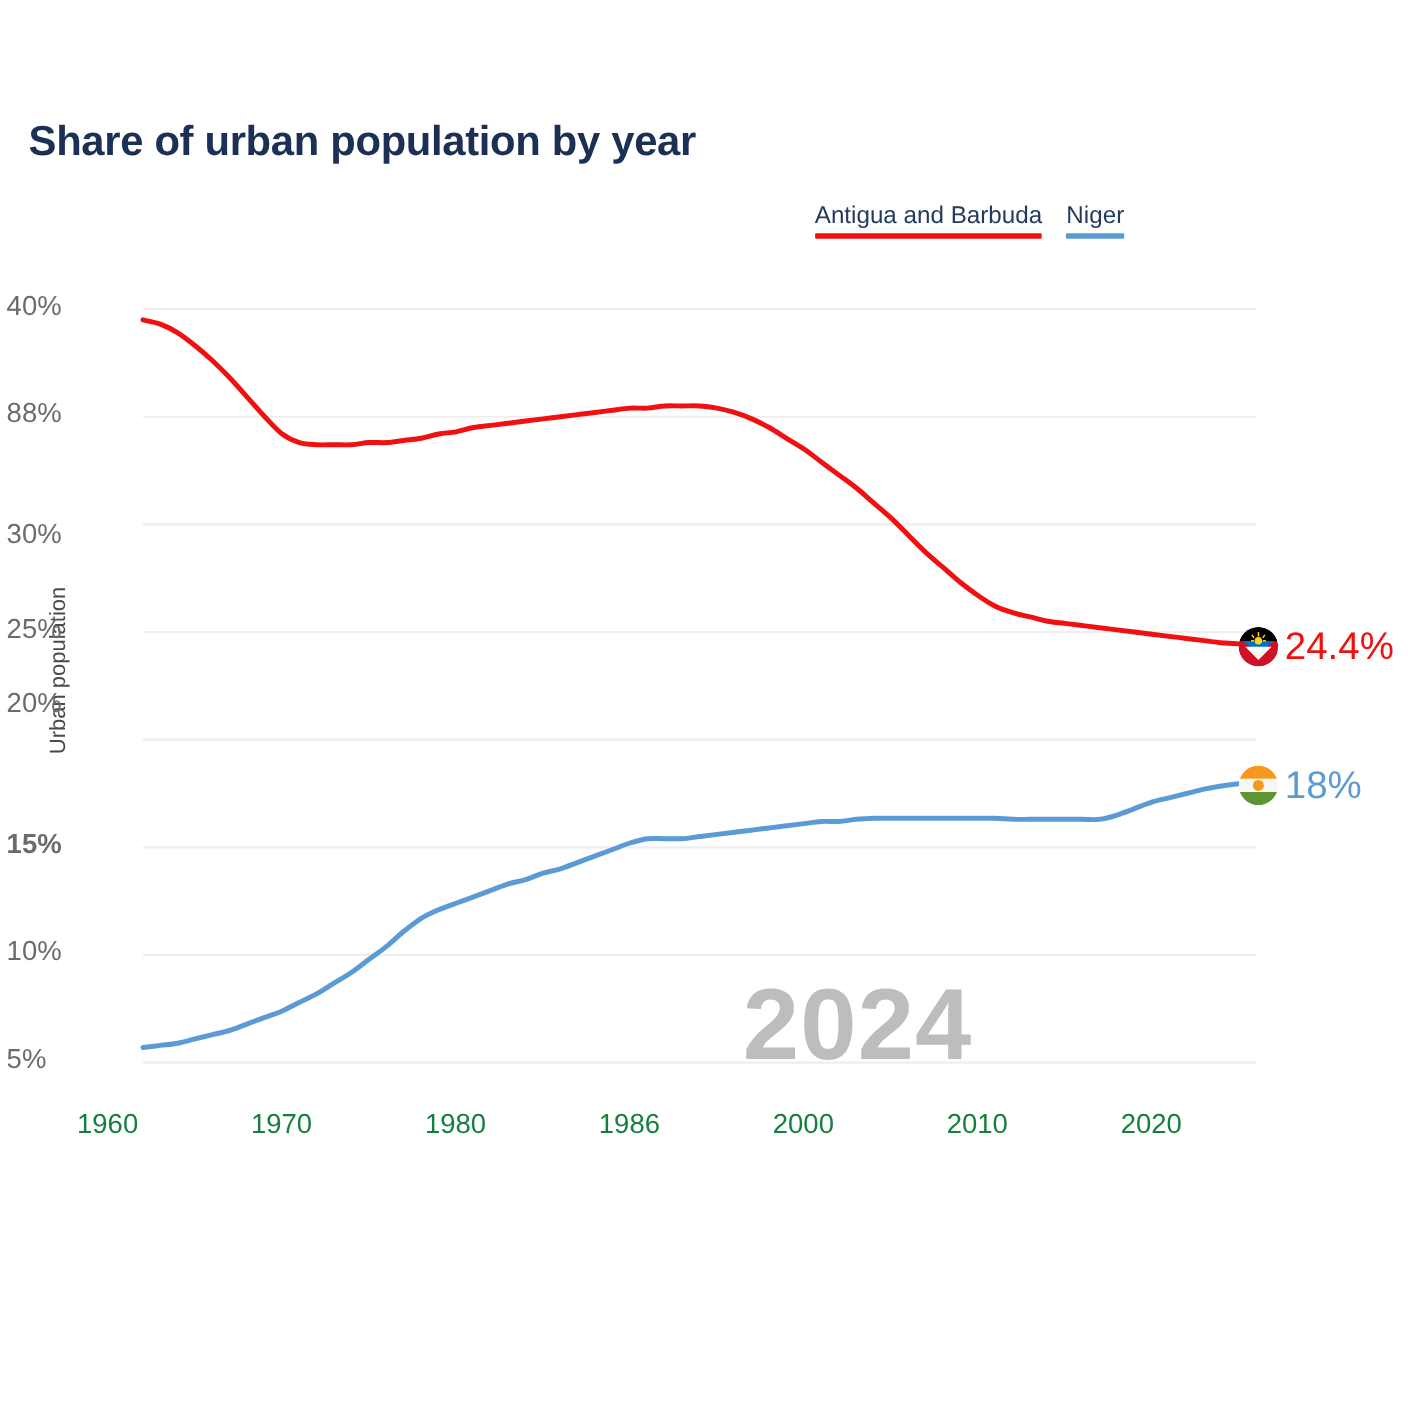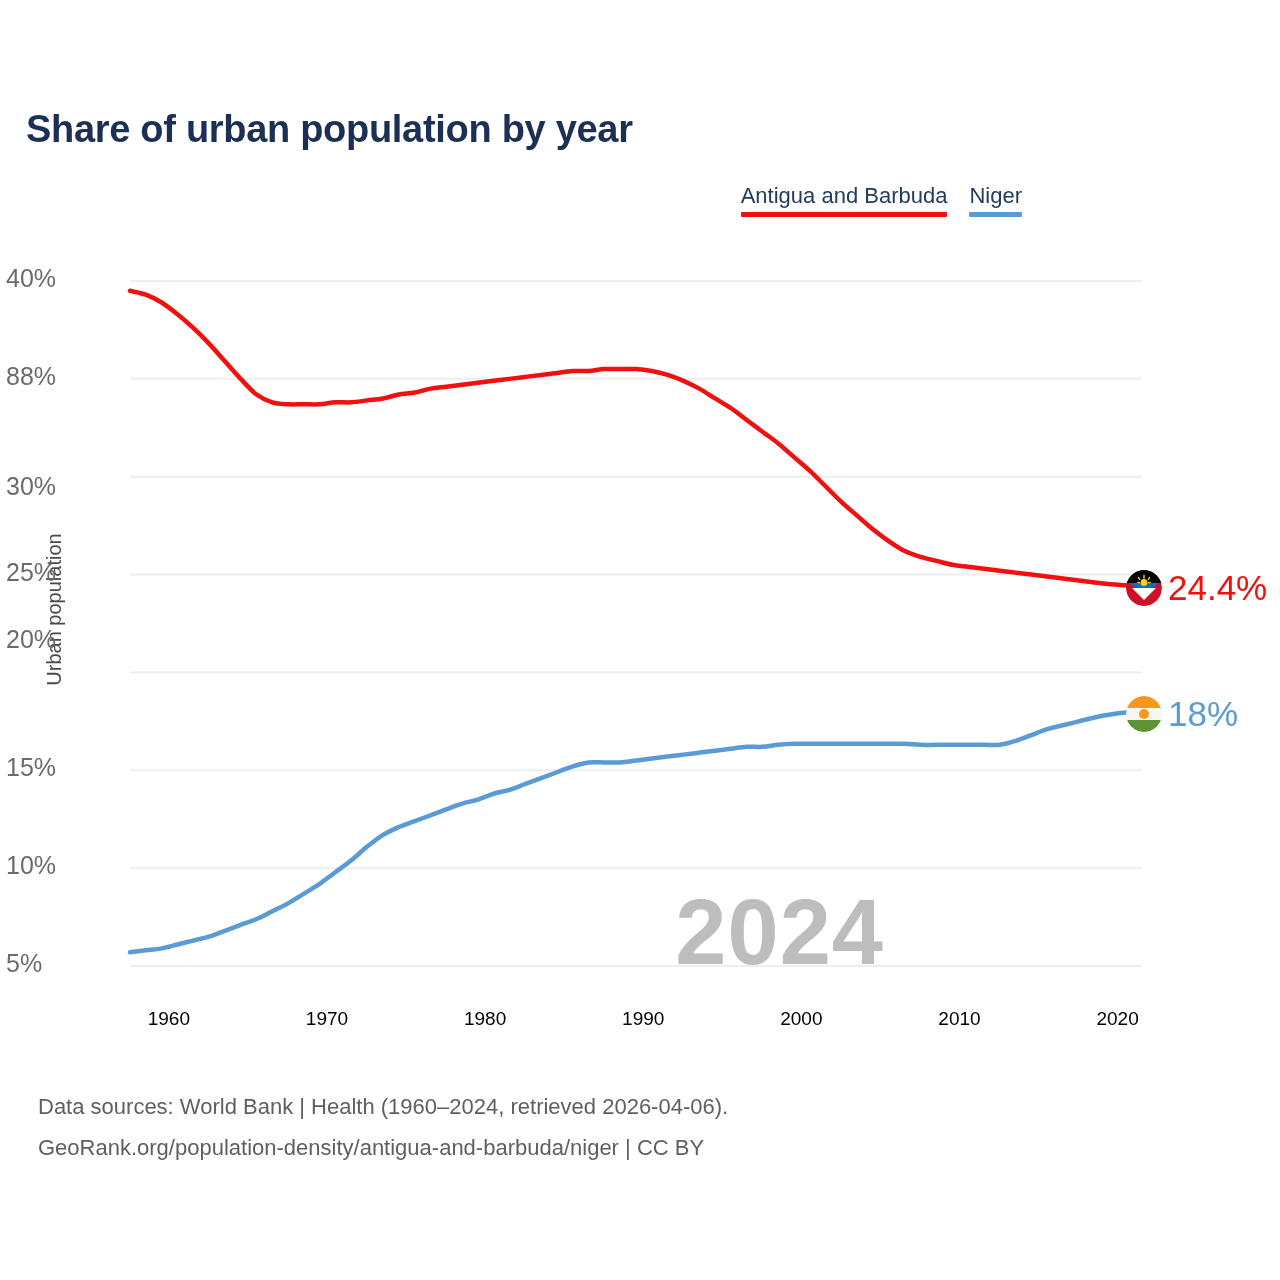--- a/index.html
+++ b/index.html
@@ -65,23 +65,23 @@
   }
   .ytick-label {
     position: absolute;
     font-size: 25px;
     color: #6b6b6b;
     width: 110px;
     white-space: nowrap;
   }
   .xtick-label {
     position: absolute;
-    font-size: 19px;
-    color: #000000;
-    text-align: right;
+    font-size: 25px;
+    color: #15803d;
+    text-align: left;
     width: 120px;
     top: 1008px;
     white-space: nowrap;
   }
   .axis-title {
     position: absolute;
     left: -46px;
     top: 598px;
     width: 200px;
     font-size: 20px;
@@ -167,32 +167,32 @@
       </g>
     <g id="series-paths">
         <path d="M 130.00 290.79 C 132.64 291.44, 140.54 292.74, 145.81 294.70 C 151.08 296.66, 156.35 299.27, 161.63 302.53 C 166.90 305.79, 172.17 310.03, 177.44 314.27 C 182.71 318.51, 187.98 323.08, 193.25 327.97 C 198.52 332.86, 203.79 338.08, 209.06 343.63 C 214.33 349.17, 219.60 355.37, 224.88 361.24 C 230.15 367.11, 235.42 373.31, 240.69 378.86 C 245.96 384.40, 251.23 390.60, 256.50 394.51 C 261.77 398.43, 267.04 400.71, 272.31 402.34 C 277.58 403.97, 282.85 403.97, 288.13 404.30 C 293.40 404.63, 298.67 404.30, 303.94 404.30 C 309.21 404.30, 314.48 404.63, 319.75 404.30 C 325.02 403.97, 330.29 402.67, 335.56 402.34 C 340.83 402.02, 346.10 402.67, 351.38 402.34 C 356.65 402.02, 361.92 401.04, 367.19 400.39 C 372.46 399.73, 377.73 399.41, 383.00 398.43 C 388.27 397.45, 393.54 395.49, 398.81 394.51 C 404.08 393.54, 409.35 393.54, 414.63 392.56 C 419.90 391.58, 425.17 389.62, 430.44 388.64 C 435.71 387.66, 440.98 387.34, 446.25 386.69 C 451.52 386.03, 456.79 385.38, 462.06 384.73 C 467.33 384.08, 472.60 383.42, 477.88 382.77 C 483.15 382.12, 488.42 381.47, 493.69 380.81 C 498.96 380.16, 504.23 379.51, 509.50 378.86 C 514.77 378.20, 520.04 377.55, 525.31 376.90 C 530.58 376.25, 535.85 375.60, 541.13 374.94 C 546.40 374.29, 551.67 373.64, 556.94 372.99 C 562.21 372.33, 567.48 371.35, 572.75 371.03 C 578.02 370.70, 583.29 371.35, 588.56 371.03 C 593.83 370.70, 599.10 369.40, 604.38 369.07 C 609.65 368.75, 614.92 369.07, 620.19 369.07 C 625.46 369.07, 630.73 368.75, 636.00 369.07 C 641.27 369.40, 646.54 370.05, 651.81 371.03 C 657.08 372.01, 662.35 373.31, 667.63 374.94 C 672.90 376.57, 678.17 378.53, 683.44 380.81 C 688.71 383.10, 693.98 385.71, 699.25 388.64 C 704.52 391.58, 709.79 395.17, 715.06 398.43 C 720.33 401.69, 725.60 404.63, 730.88 408.21 C 736.15 411.80, 741.42 416.04, 746.69 419.96 C 751.96 423.87, 757.23 427.79, 762.50 431.70 C 767.77 435.61, 773.04 439.20, 778.31 443.44 C 783.58 447.68, 788.85 452.58, 794.13 457.14 C 799.40 461.71, 804.67 465.95, 809.94 470.84 C 815.21 475.74, 820.48 481.28, 825.75 486.50 C 831.02 491.72, 836.29 497.26, 841.56 502.16 C 846.83 507.05, 852.10 511.29, 857.38 515.86 C 862.65 520.42, 867.92 525.32, 873.19 529.56 C 878.46 533.80, 883.73 537.71, 889.00 541.30 C 894.27 544.89, 899.54 548.48, 904.81 551.09 C 910.08 553.70, 915.35 555.33, 920.63 556.96 C 925.90 558.59, 931.17 559.57, 936.44 560.87 C 941.71 562.18, 946.98 563.81, 952.25 564.79 C 957.52 565.76, 962.79 566.09, 968.06 566.74 C 973.33 567.40, 978.60 568.05, 983.88 568.70 C 989.15 569.35, 994.42 570.00, 999.69 570.66 C 1004.96 571.31, 1010.23 571.96, 1015.50 572.61 C 1020.77 573.27, 1026.04 573.92, 1031.31 574.57 C 1036.58 575.22, 1041.85 575.88, 1047.13 576.53 C 1052.40 577.18, 1057.67 577.83, 1062.94 578.49 C 1068.21 579.14, 1073.48 579.79, 1078.75 580.44 C 1084.02 581.10, 1089.29 581.75, 1094.56 582.40 C 1099.83 583.05, 1105.10 583.87, 1110.38 584.36 C 1115.65 584.85, 1120.92 585.01, 1126.19 585.34 C 1131.46 585.66, 1139.36 586.15, 1142.00 586.31" fill="none" stroke="#f01010" stroke-width="4.5" stroke-linecap="round" stroke-linejoin="round"></path>
         <path d="M 130.00 952.30 C 132.64 951.97, 140.54 951.00, 145.81 950.34 C 151.08 949.69, 156.35 949.36, 161.63 948.39 C 166.90 947.41, 172.17 945.78, 177.44 944.47 C 182.71 943.17, 187.98 941.86, 193.25 940.56 C 198.52 939.25, 203.79 938.27, 209.06 936.64 C 214.33 935.01, 219.60 932.73, 224.88 930.77 C 230.15 928.81, 235.42 926.86, 240.69 924.90 C 245.96 922.94, 251.23 921.31, 256.50 919.03 C 261.77 916.75, 267.04 913.81, 272.31 911.20 C 277.58 908.59, 282.85 906.31, 288.13 903.37 C 293.40 900.44, 298.67 896.85, 303.94 893.59 C 309.21 890.32, 314.48 887.39, 319.75 883.80 C 325.02 880.21, 330.29 875.97, 335.56 872.06 C 340.83 868.14, 346.10 864.55, 351.38 860.31 C 356.65 856.07, 361.92 850.85, 367.19 846.61 C 372.46 842.37, 377.73 838.13, 383.00 834.87 C 388.27 831.61, 393.54 829.33, 398.81 827.04 C 404.08 824.76, 409.35 823.13, 414.63 821.17 C 419.90 819.21, 425.17 817.26, 430.44 815.30 C 435.71 813.34, 440.98 811.39, 446.25 809.43 C 451.52 807.47, 456.79 805.19, 462.06 803.56 C 467.33 801.93, 472.60 801.27, 477.88 799.64 C 483.15 798.01, 488.42 795.40, 493.69 793.77 C 498.96 792.14, 504.23 791.49, 509.50 789.86 C 514.77 788.23, 520.04 785.94, 525.31 783.99 C 530.58 782.03, 535.85 780.07, 541.13 778.11 C 546.40 776.16, 551.67 774.20, 556.94 772.24 C 562.21 770.29, 567.48 768.00, 572.75 766.37 C 578.02 764.74, 583.29 763.11, 588.56 762.46 C 593.83 761.80, 599.10 762.46, 604.38 762.46 C 609.65 762.46, 614.92 762.78, 620.19 762.46 C 625.46 762.13, 630.73 761.15, 636.00 760.50 C 641.27 759.85, 646.54 759.20, 651.81 758.54 C 657.08 757.89, 662.35 757.24, 667.63 756.59 C 672.90 755.93, 678.17 755.28, 683.44 754.63 C 688.71 753.98, 693.98 753.32, 699.25 752.67 C 704.52 752.02, 709.79 751.37, 715.06 750.71 C 720.33 750.06, 725.60 749.41, 730.88 748.76 C 736.15 748.10, 741.42 747.13, 746.69 746.80 C 751.96 746.47, 757.23 747.13, 762.50 746.80 C 767.77 746.47, 773.04 745.33, 778.31 744.84 C 783.58 744.35, 788.85 744.03, 794.13 743.86 C 799.40 743.70, 804.67 743.86, 809.94 743.86 C 815.21 743.86, 820.48 743.86, 825.75 743.86 C 831.02 743.86, 836.29 743.86, 841.56 743.86 C 846.83 743.86, 852.10 743.86, 857.38 743.86 C 862.65 743.86, 867.92 743.86, 873.19 743.86 C 878.46 743.86, 883.73 743.86, 889.00 743.86 C 894.27 743.86, 899.54 743.70, 904.81 743.86 C 910.08 744.03, 915.35 744.68, 920.63 744.84 C 925.90 745.01, 931.17 744.84, 936.44 744.84 C 941.71 744.84, 946.98 744.84, 952.25 744.84 C 957.52 744.84, 962.79 744.84, 968.06 744.84 C 973.33 744.84, 978.60 744.84, 983.88 744.84 C 989.15 744.84, 994.42 745.50, 999.69 744.84 C 1004.96 744.19, 1010.23 742.56, 1015.50 740.93 C 1020.77 739.30, 1026.04 737.01, 1031.31 735.06 C 1036.58 733.10, 1041.85 730.82, 1047.13 729.19 C 1052.40 727.55, 1057.67 726.58, 1062.94 725.27 C 1068.21 723.97, 1073.48 722.66, 1078.75 721.36 C 1084.02 720.05, 1089.29 718.58, 1094.56 717.44 C 1099.83 716.30, 1105.10 715.32, 1110.38 714.51 C 1115.65 713.69, 1120.92 713.04, 1126.19 712.55 C 1131.46 712.06, 1139.36 711.73, 1142.00 711.57" fill="none" stroke="#5b9bd5" stroke-width="4.5" stroke-linecap="round" stroke-linejoin="round"></path>
       </g>
   </svg>
 
   <div id="ytick-layer">
       <div class="ytick-label" style="left: 6px; top: 949px;">5%</div>
       <div class="ytick-label" style="left: 6px; top: 851.143px;">10%</div>
-      <div class="ytick-label" style="left: 6px; top: 753.286px;">15%</div>
+      <div class="ytick-label" style="left: 6px; top: 753.286px; font-weight: bold;">15%</div>
       <div class="ytick-label" style="left: 6px; top: 625px;">20%</div>
       <div class="ytick-label" style="left: 6px; top: 557.571px;">25%</div>
       <div class="ytick-label" style="left: 6px; top: 459.714px; margin-top: 12px;">30%</div>
       <div class="ytick-label" style="left: 6px; top: 361.857px;">88%</div>
       <div class="ytick-label" style="left: 6px; top: 264px;">40%</div>
     </div>
   <div id="xtick-layer">
       <div class="xtick-label" style="left: 70px;">1960</div>
       <div class="xtick-label" style="left: 228.125px;">1970</div>
       <div class="xtick-label" style="left: 386.25px;">1980</div>
-      <div class="xtick-label" style="left: 544.375px;">1990</div>
+      <div class="xtick-label" style="left: 544.375px;">1986</div>
       <div class="xtick-label" style="left: 702.5px;">2000</div>
       <div class="xtick-label" style="left: 860.625px;">2010</div>
       <div class="xtick-label" style="left: 1018.75px;">2020</div>
     </div>
 
   <div class="endpoint" id="endpoint-red" style="left: 1126px; top: 568.314px;">
     <span class="flag-badge">
       <svg width="36" height="36" viewBox="0 0 36 36">
         <defs>
             <clipPath id="clipAG">
@@ -231,18 +231,14 @@
           <rect x="0" y="0" width="36" height="12" fill="#f7971d"></rect>
           <rect x="0" y="12" width="36" height="12" fill="#f7f7f2"></rect>
           <rect x="0" y="24" width="36" height="12" fill="#5d9434"></rect>
           <circle cx="18" cy="18" r="5" fill="#f7971d"></circle>
         </g>
       </svg>
     </span>
     <span class="endpoint-value blue">18%</span>
   </div>
 
-  <div class="footer">
-    <div class="footer-line">Data sources: World Bank | Health (1960–2024, retrieved 2026-04-06).</div>
-    <div class="footer-line">GeoRank.org/population-density/antigua-and-barbuda/niger | CC BY</div>
-  </div>
 
 </div>
 
 </body></html>

